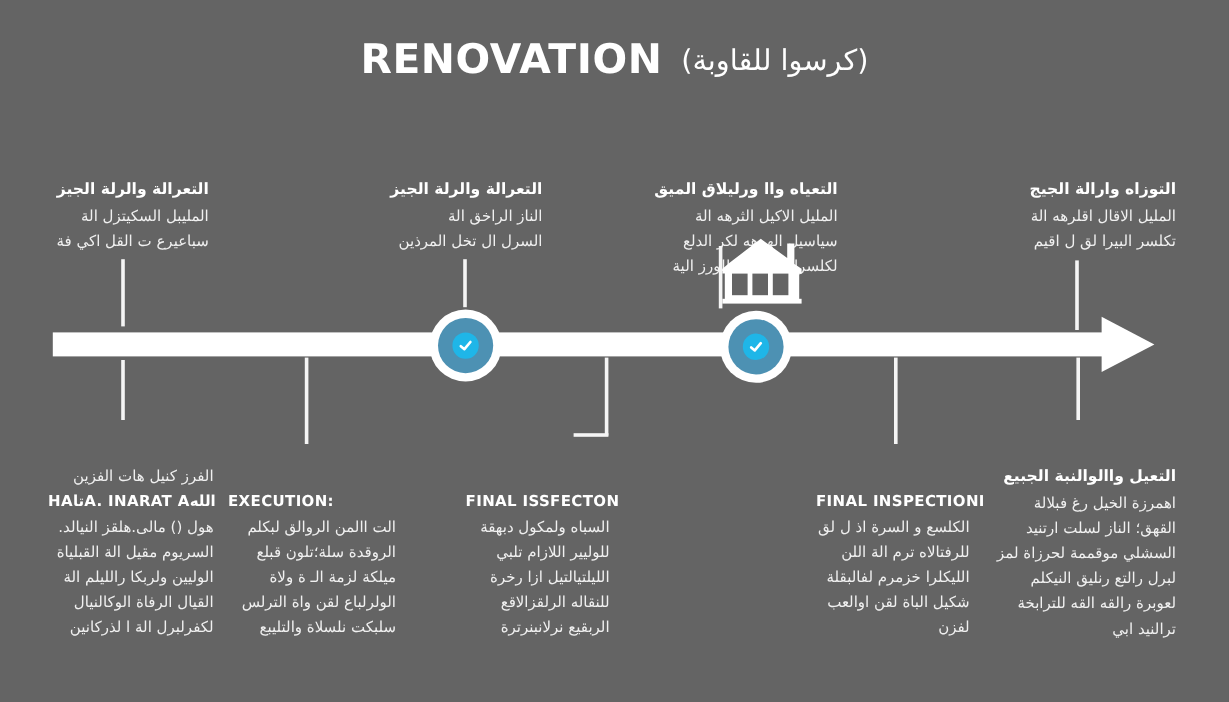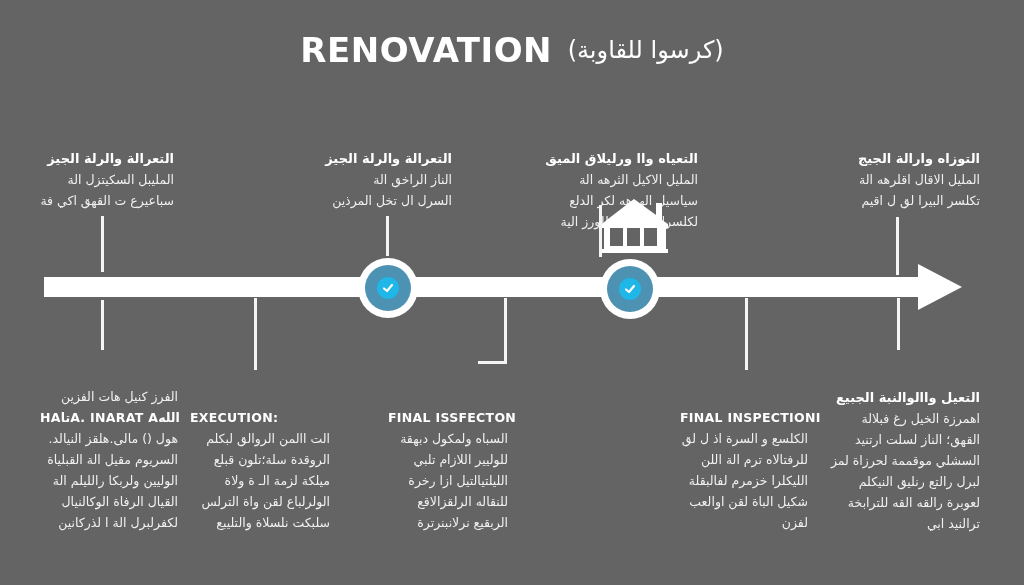--- a/index.html
+++ b/index.html
@@ -81,21 +81,21 @@
 <body>
 
 <div class="title">
   <span class="en">RENOVATION</span>
   <span class="ar" dir="rtl">(كرسوا للقاوبة)</span>
 </div>
 
 <div class="block top" style="left:38px; top:116px; width:136px;">
   <div class="heading">التعرالة والرلة الجيز</div>
   <div class="ar-line">المليبل السكيتزل الة</div>
-  <div class="ar-line">سباعيرع ت القهق اكي فة</div>
+  <div class="ar-line">سباعيرع ت القل اكي فة</div>
 </div>
 
 <div class="block top" style="left:318px; top:116px; width:134px;">
   <div class="heading">التعرالة والرلة الجيز</div>
   <div class="ar-line">الناز الراخق الة</div>
   <div class="ar-line">السرل ال تخل المرذين</div>
 </div>
 
 <div class="block top" style="left:548px; top:116px; width:150px;">
   <div class="heading">التعياه واا ورليلاق الميق</div>

